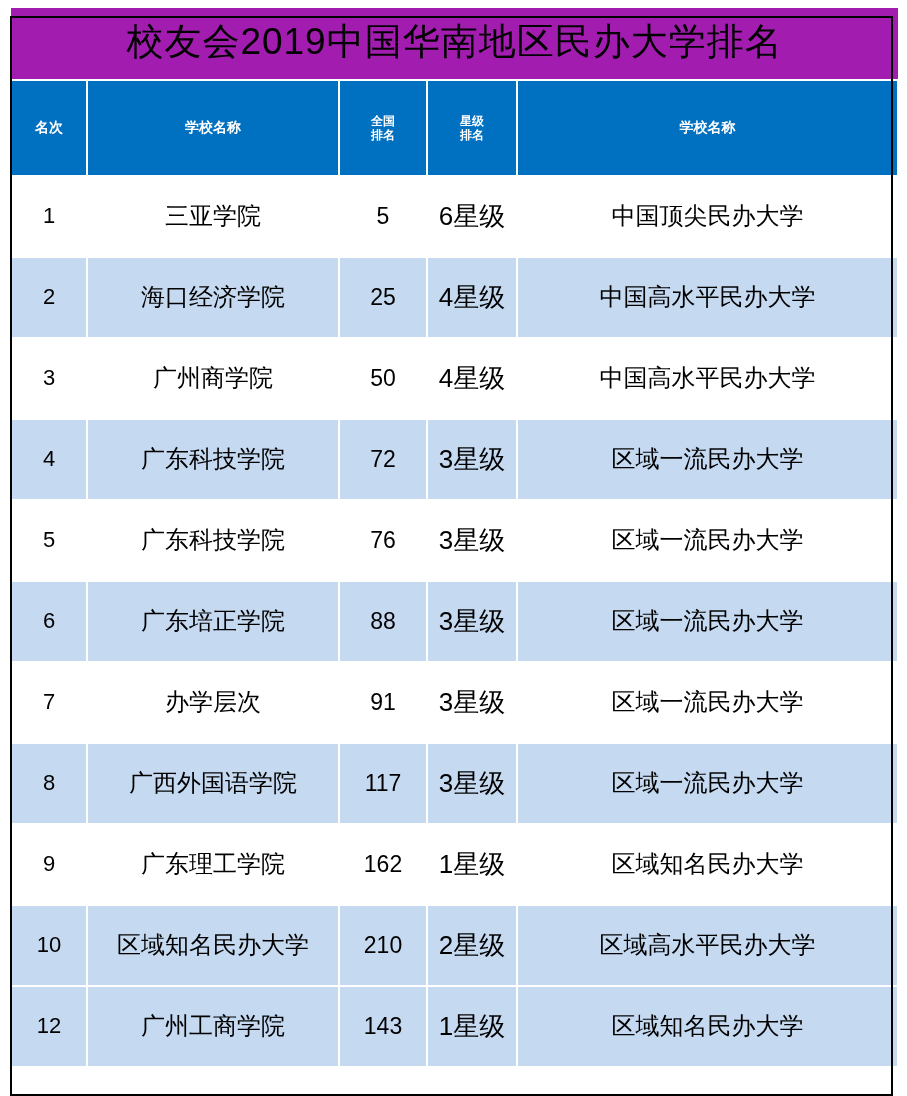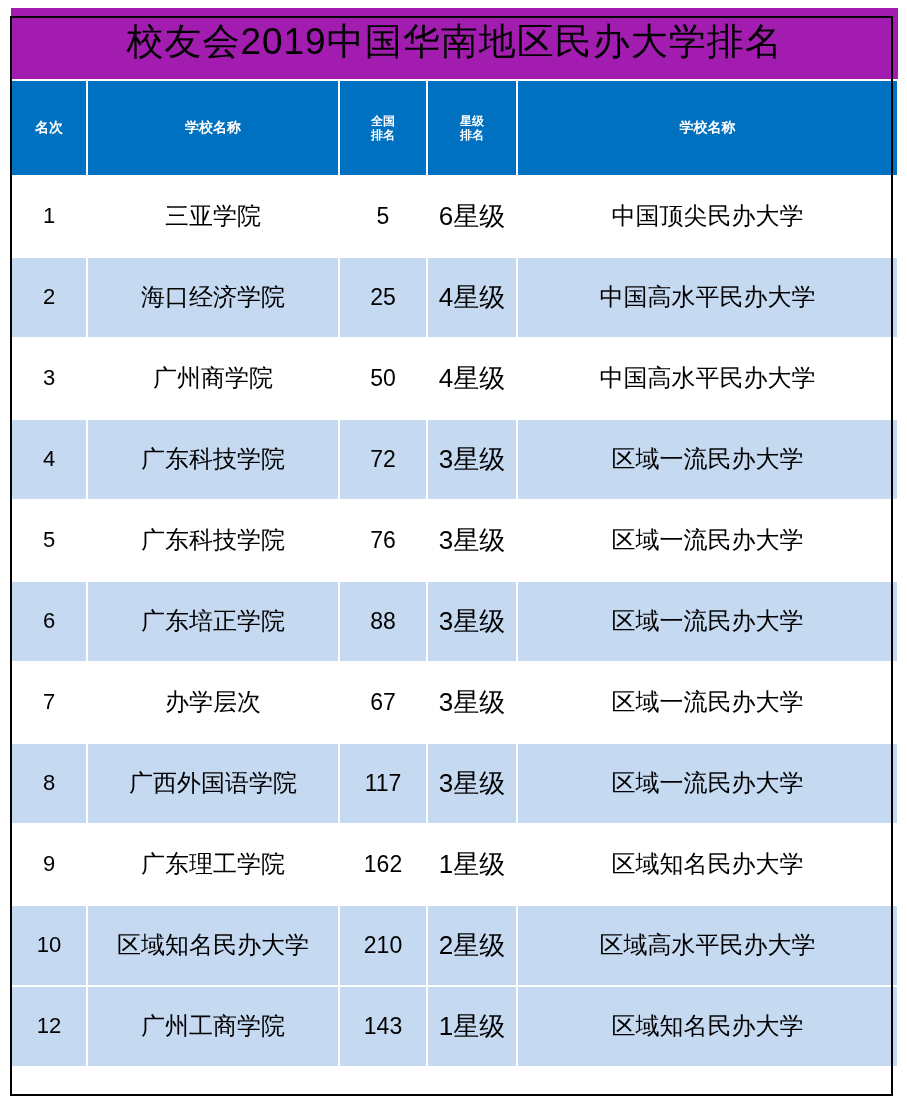--- a/index.html
+++ b/index.html
@@ -162,21 +162,21 @@
       <tr class="even">
         <td class="cell-rank">6</td>
         <td class="cell-name">广东培正学院</td>
         <td class="cell-nat">88</td>
         <td class="cell-star">3星级</td>
         <td class="cell-lvl">区域一流民办大学</td>
       </tr>
       <tr class="odd">
         <td class="cell-rank">7</td>
         <td class="cell-name">办学层次</td>
-        <td class="cell-nat">67</td>
+        <td class="cell-nat">91</td>
         <td class="cell-star">3星级</td>
         <td class="cell-lvl">区域一流民办大学</td>
       </tr>
       <tr class="even">
         <td class="cell-rank">8</td>
         <td class="cell-name">广西外国语学院</td>
         <td class="cell-nat">117</td>
         <td class="cell-star">3星级</td>
         <td class="cell-lvl">区域一流民办大学</td>
       </tr>

